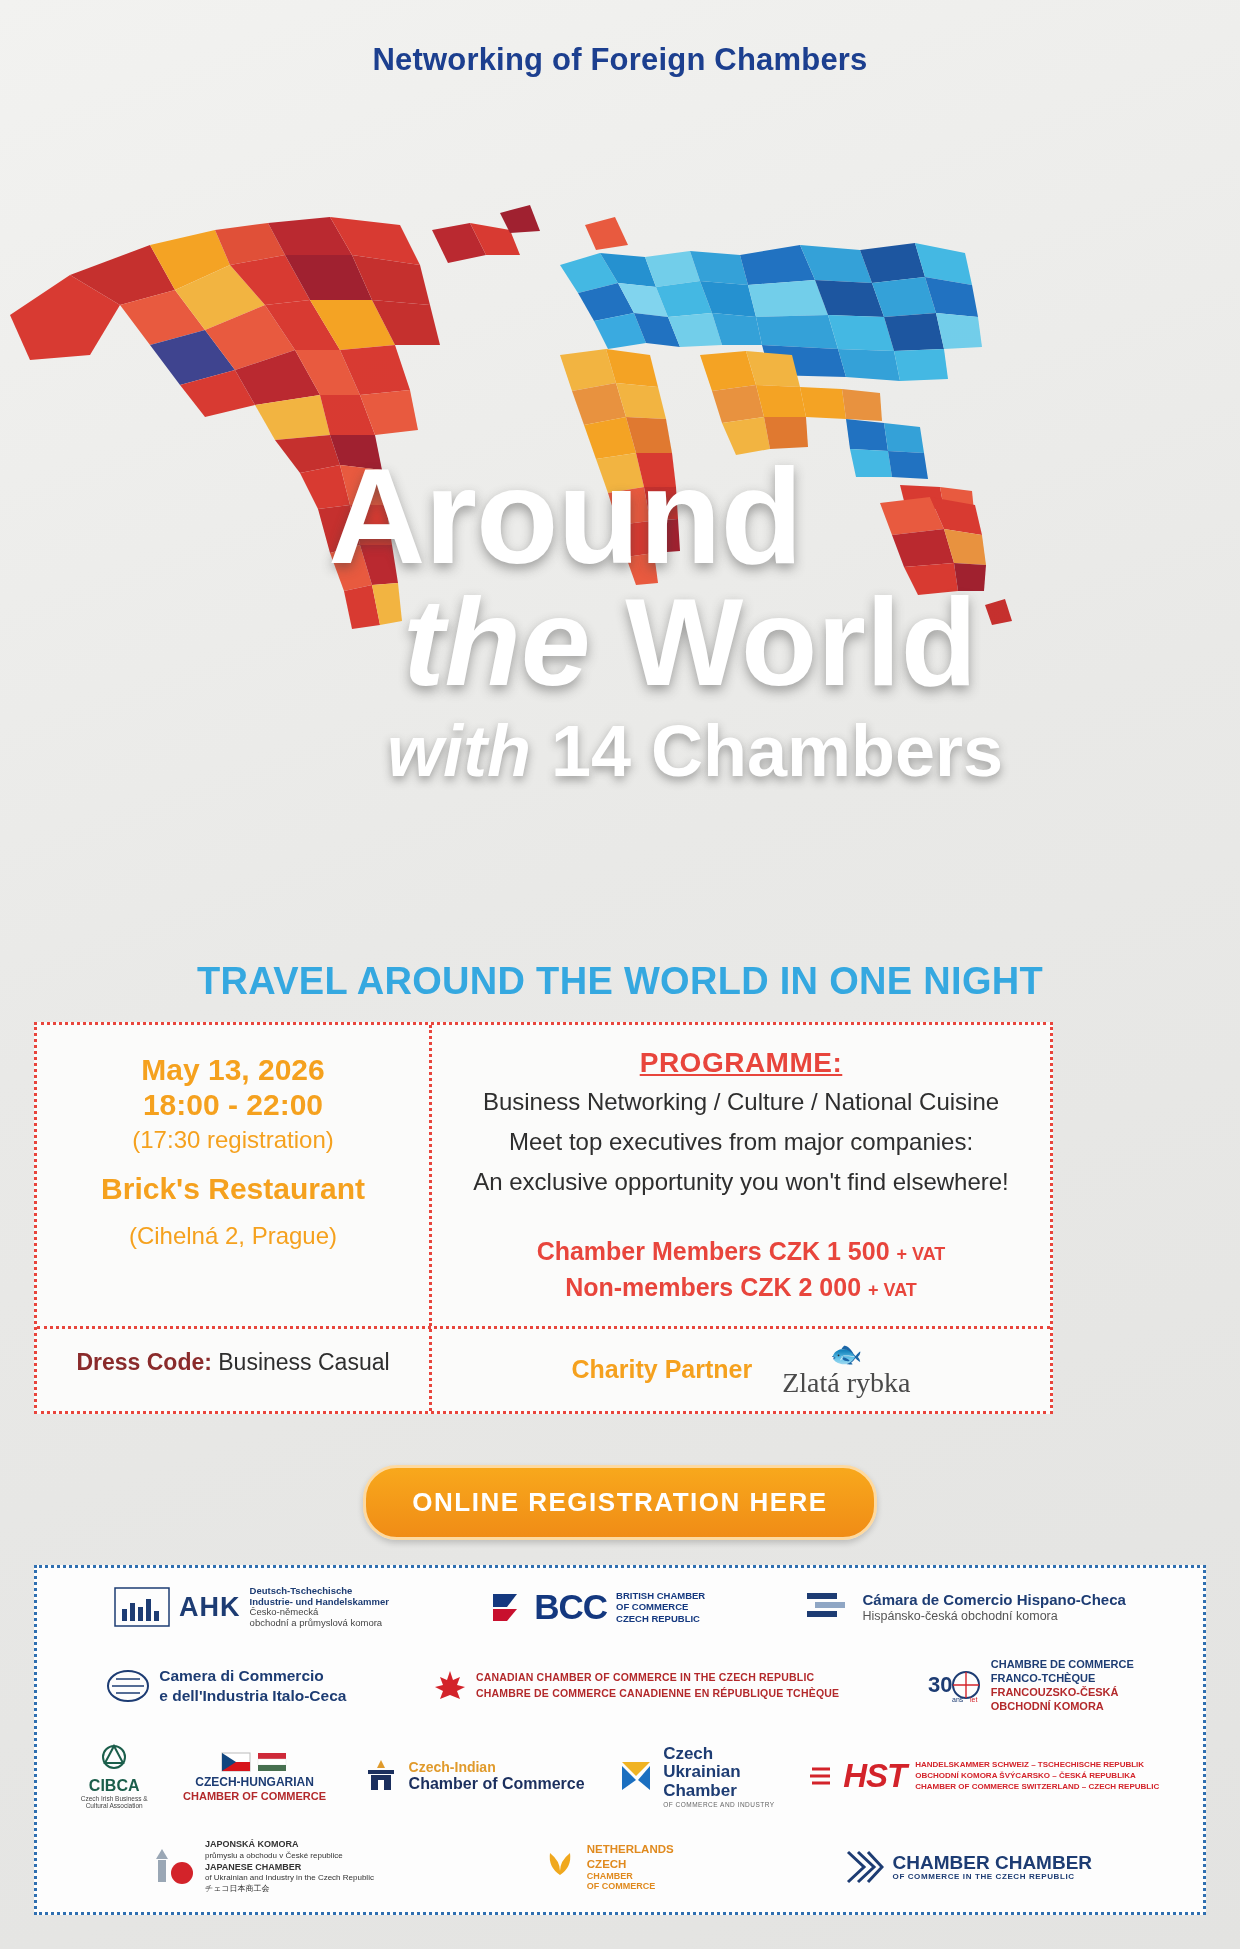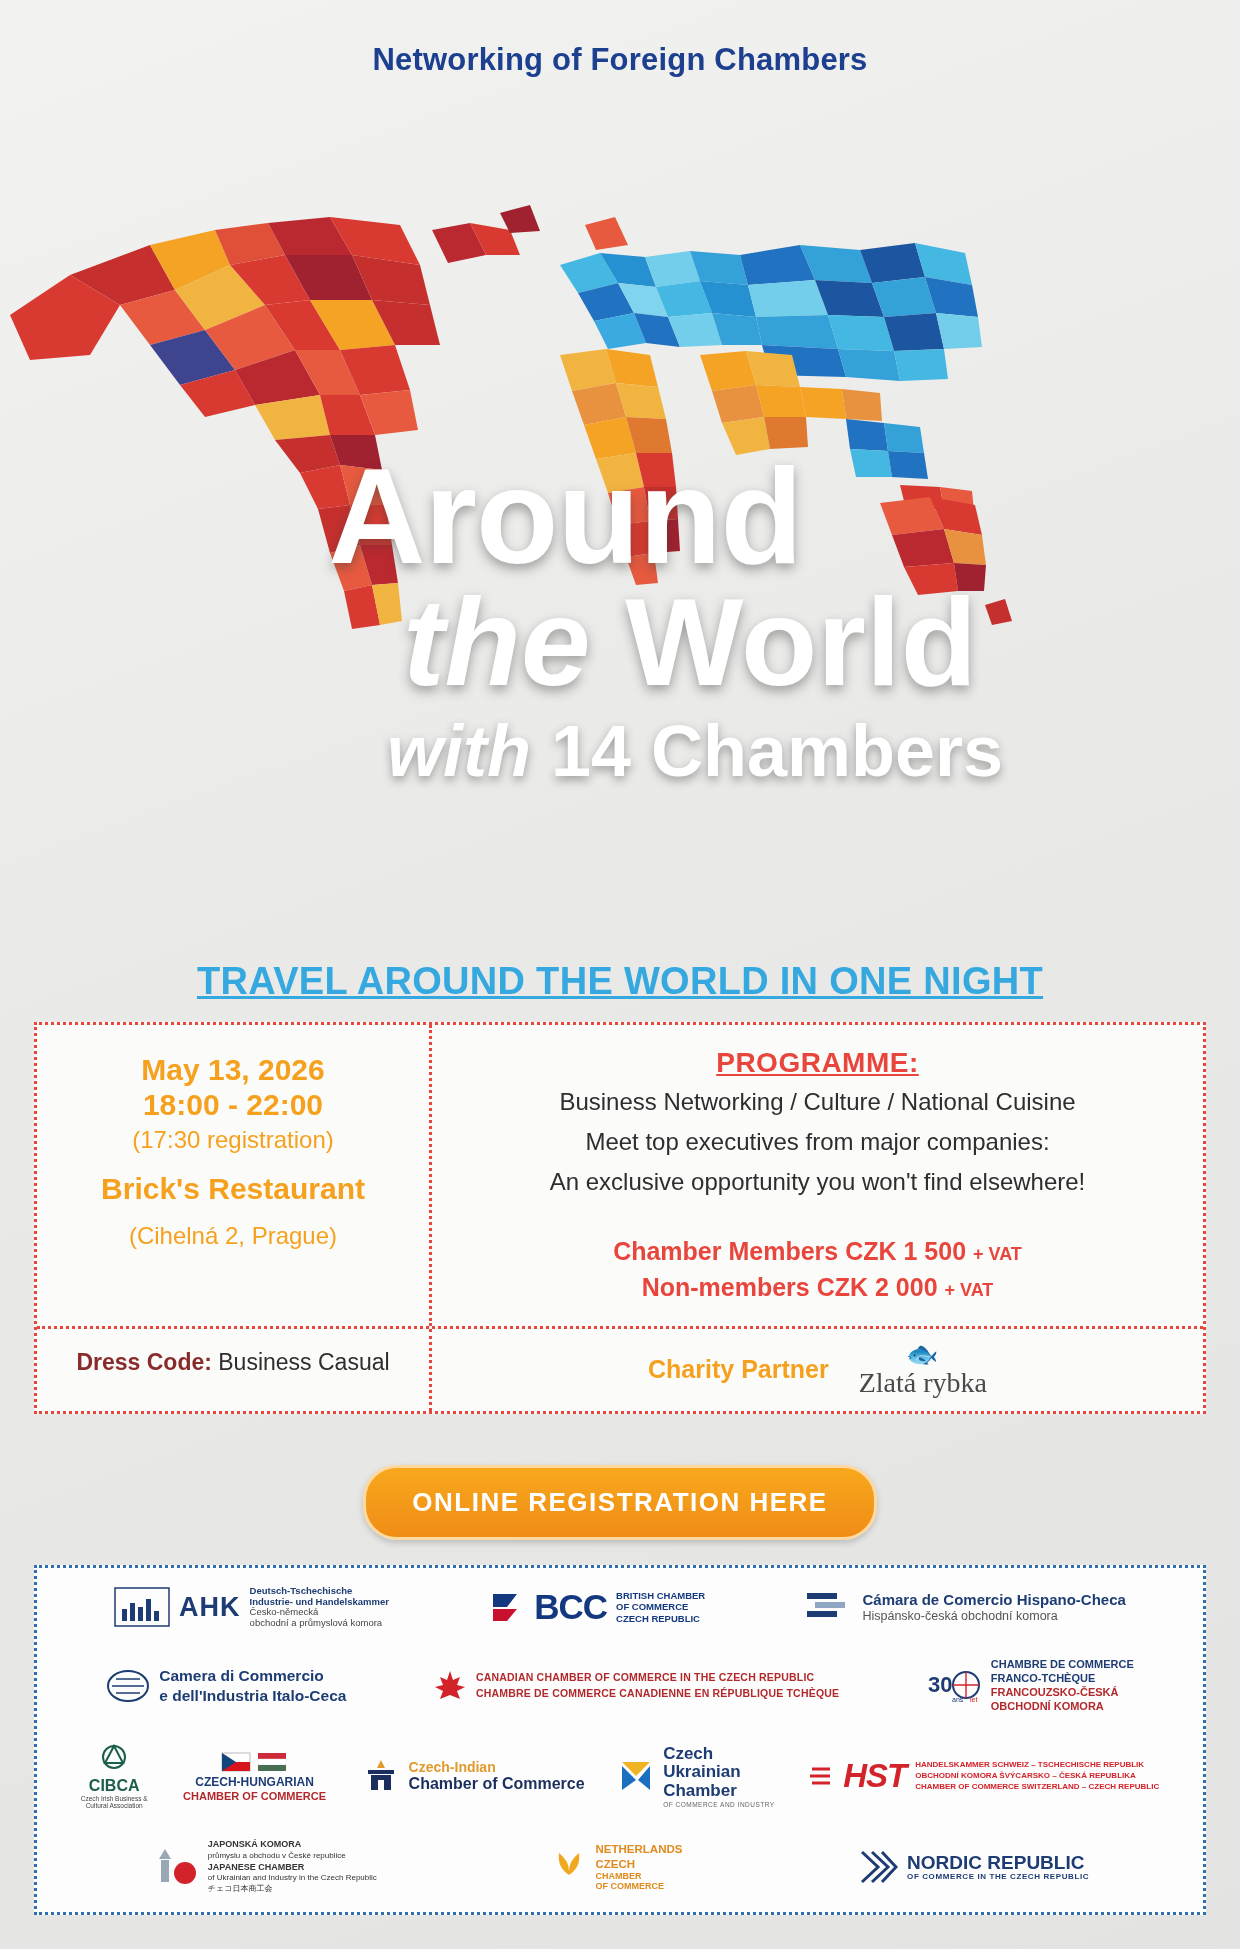--- a/index.html
+++ b/index.html
@@ -48,26 +48,26 @@
   .hero .l3 {
     font-size: 72px; line-height: 1.1; font-weight:700; color:#ffffff;
     text-shadow: 0 4px 10px rgba(60,60,60,.45);
     margin-left: 150px; margin-top: 8px;
   }
   .hero .l3 .it { font-style: italic; font-weight:700; }
 
   
   .subtitle {
     position:absolute; top:960px; left:0; width:1240px; text-align:center;
-    font-size:38px; font-weight:700; color:#35a8e0; letter-spacing:.3px;text-decoration:underline;
+    font-size:38px; font-weight:700; color:#35a8e0; letter-spacing:.3px;
   }
 
   
   .infobox {
-    position:absolute; top:1022px; left:34px; width:1172px;
+    position:absolute; top:1022px; left:34px; width:1019px;
     border: 3px dotted #e8453c;
     background:#fbfbfa;
     display:flex; flex-direction:column;
   }
   .row-top { display:flex; }
   .col-left {
     width: 395px; padding: 28px 18px 22px;
     text-align:center;
     border-right:3px dotted #e8453c;
   }
@@ -512,20 +512,20 @@
         </span>
       </div>
 
       <div class="plogo">
         <svg width="40" height="38">
           <path d="M4 4 L20 19 L4 34" fill="none" stroke="#1d3c73" stroke-width="3"></path>
           <path d="M14 4 L30 19 L14 34" fill="none" stroke="#1d3c73" stroke-width="3"></path>
           <path d="M24 4 L38 19 L24 34" fill="none" stroke="#1d3c73" stroke-width="3"></path>
         </svg>
         <span class="txt">
-          <div class="t-nord">NORDIC REPUBLIC</div>
+          <div class="t-nord">CHAMBER CHAMBER</div>
           <div class="t-nord2">OF COMMERCE IN THE CZECH REPUBLIC</div>
         </span>
       </div>
     </div>
 
   </div>
 </div>
 
 </body></html>

